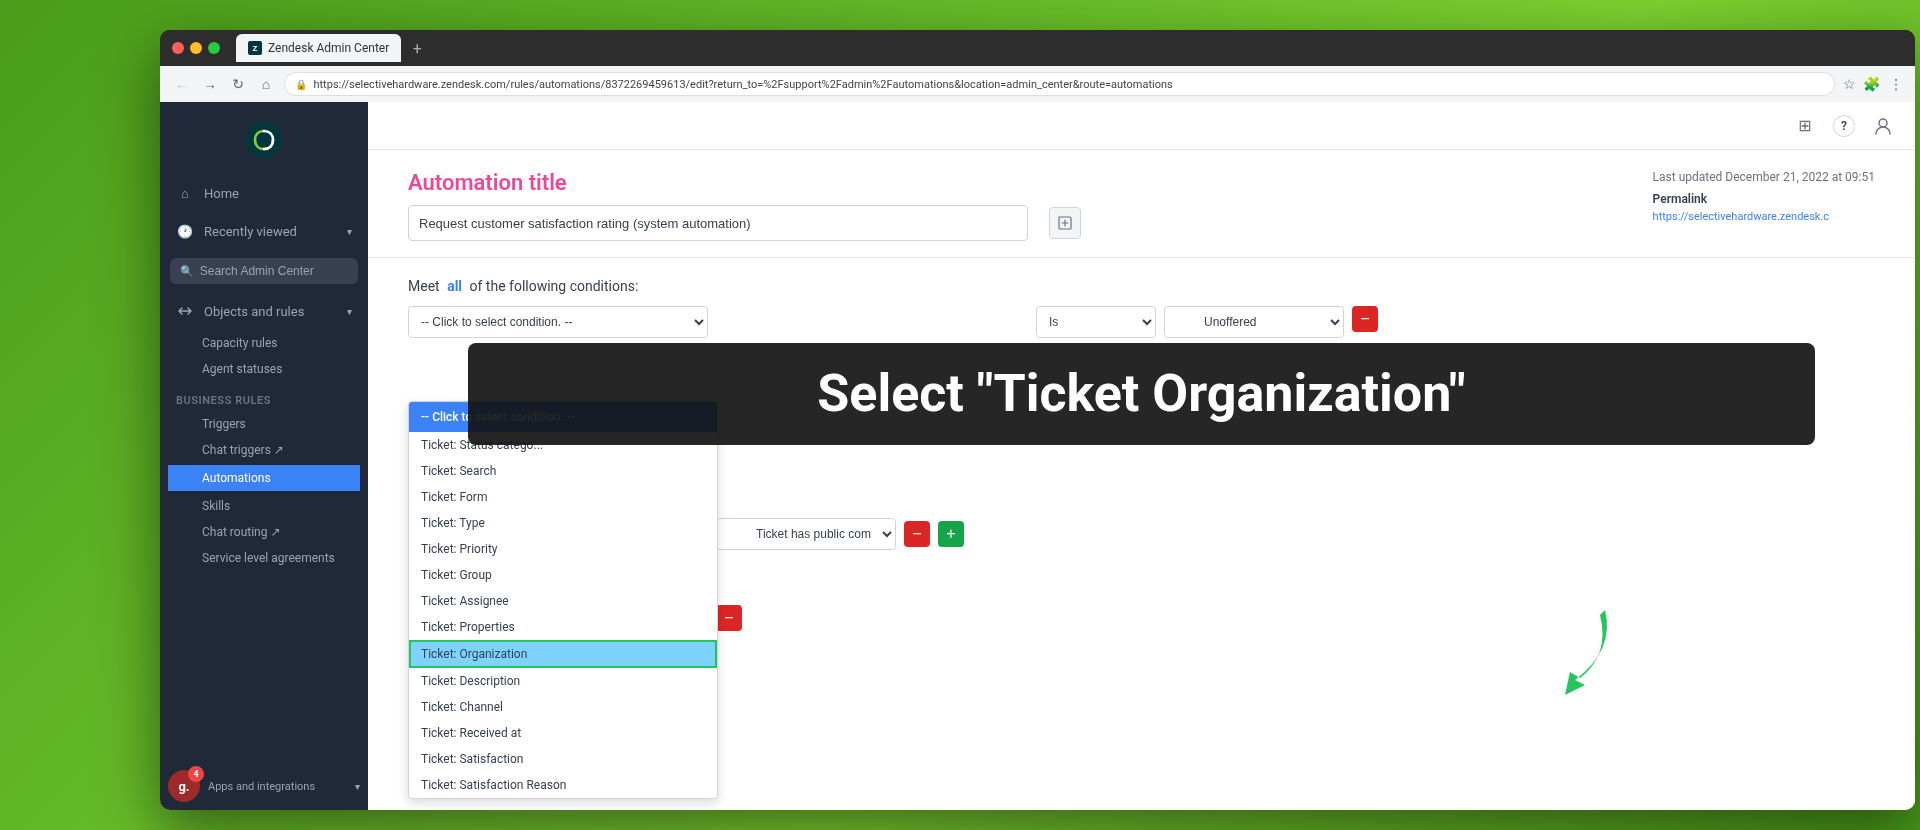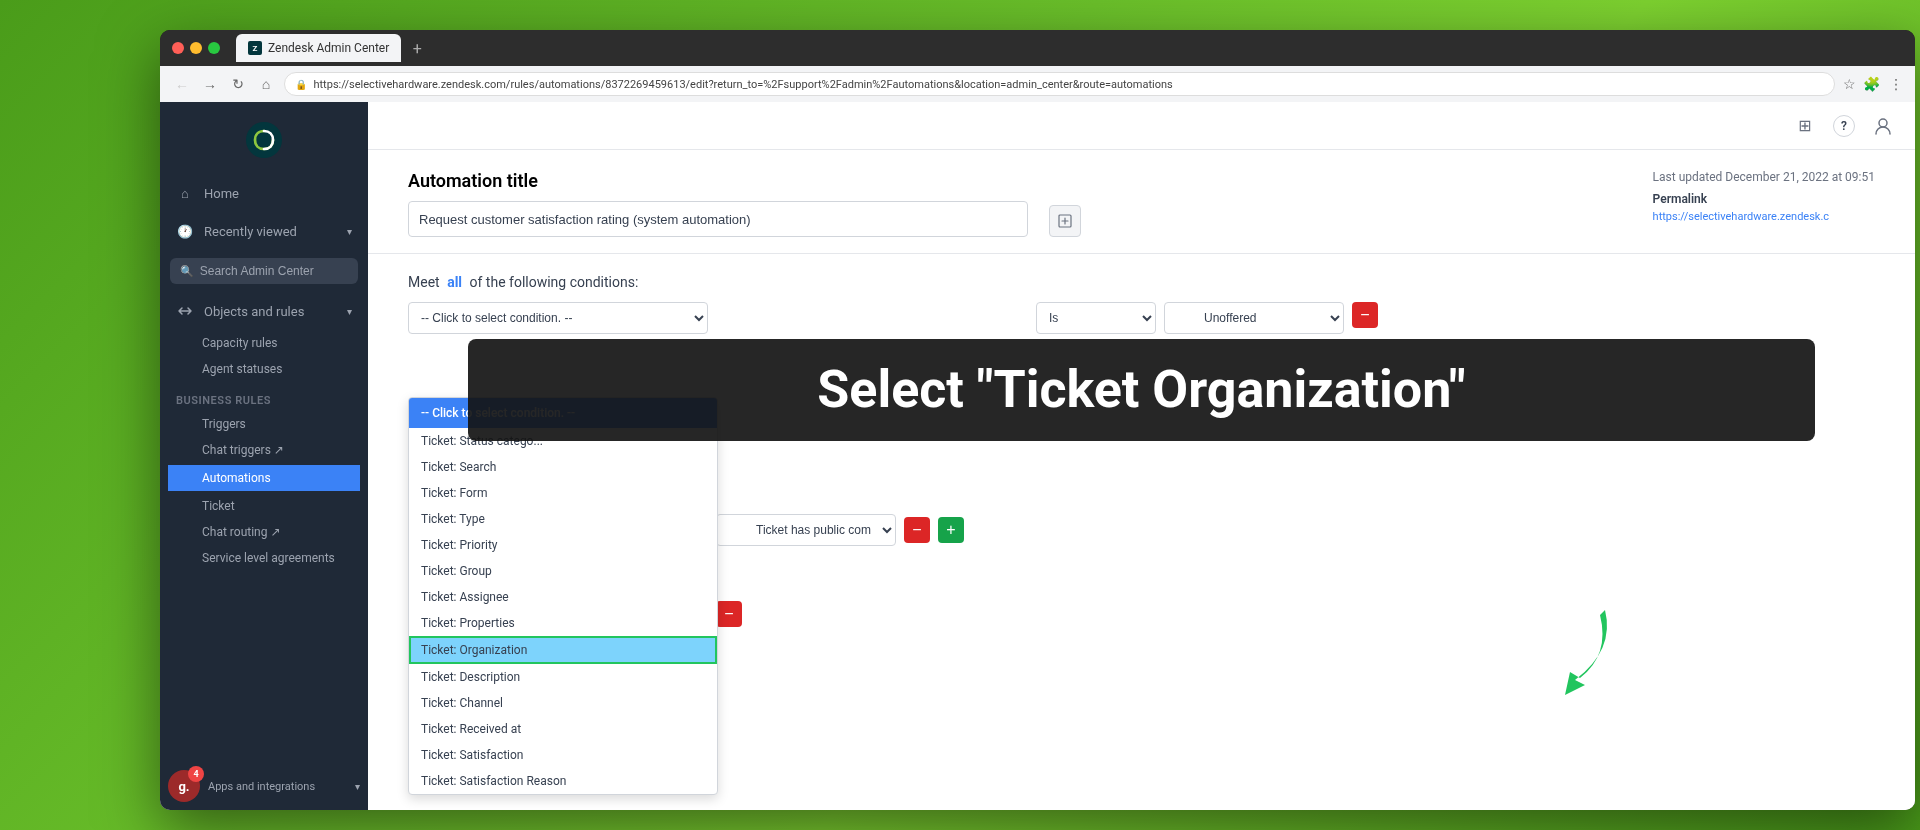--- a/index.html
+++ b/index.html
@@ -268,29 +268,29 @@
     .content-header {
       background: #fff;
       padding: 20px 40px 16px;
       border-bottom: 1px solid #e5e7eb;
       display: flex;
       align-items: flex-start;
       justify-content: space-between;
     }
 
     .automation-title-section h1 {
-      font-size: 18px;
+      font-size: 22px;
       font-weight: 600;
-      color: #000000;
+      color: #ec4899;
       margin-bottom: 10px;
     }
 
     .title-input-wrapper {
       display: flex;
-      align-items: flex-end;
+      align-items: center;
       gap: 21px;
     }
     .title-input {
       width: 620px;
       height: 36px;
       border: 1px solid #d1d5db;
       border-radius: 4px;
       padding: 0 10px;
       font-size: 13px;
       color: #374151;
@@ -578,21 +578,21 @@
         </div>
 
         <a class="nav-sub-item">Capacity rules</a>
         <a class="nav-sub-item">Agent statuses</a>
 
         <div class="nav-section-label">Business rules</div>
 
         <a class="nav-sub-item">Triggers</a>
         <a class="nav-sub-item">Chat triggers ↗</a>
         <a class="nav-sub-item active">Automations</a>
-        <a class="nav-sub-item">Ticket</a>
+        <a class="nav-sub-item">Skills</a>
         <a class="nav-sub-item">Chat routing ↗</a>
         <a class="nav-sub-item">Service level agreements</a>
       </div>
 
       <div class="sidebar-bottom">
         <div class="avatar-badge">
           <div class="avatar">
             <span>g.</span>
           </div>
           <div class="badge">4</div>

